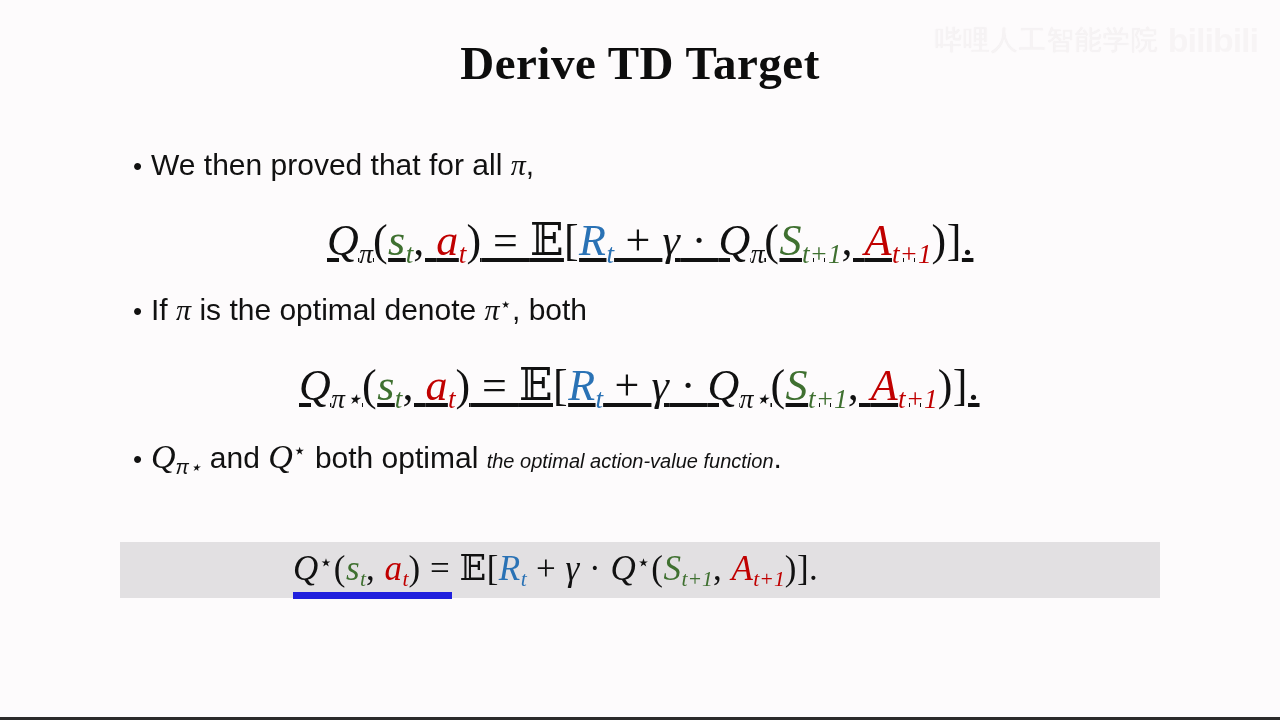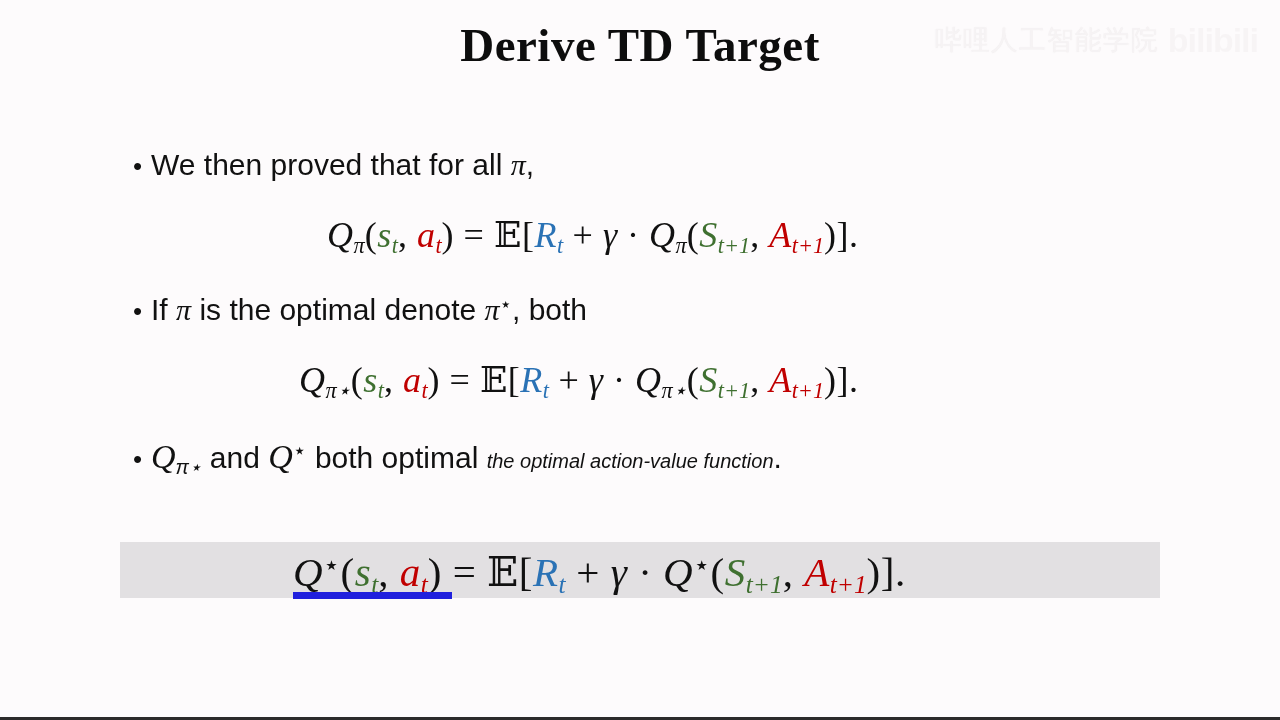--- a/index.html
+++ b/index.html
@@ -19,21 +19,21 @@
     position: relative;
     width: 1280px;
     height: 720px;
     background: #fdfbfc;
     box-sizing: border-box;
   }
 
   
   .title {
     position: absolute;
-    top: 18px;
+    top: 36px;
     left: 0;
     width: 1280px;
     text-align: center;
     font-family: "Liberation Serif", "DejaVu Serif", serif;
     font-weight: bold;
     font-size: 47px;
     letter-spacing: 0.5px;
     color: #0d0d0d;
     white-space: nowrap;
   }
@@ -104,24 +104,25 @@
   .math {
     font-family: "Liberation Serif", "DejaVu Serif", serif;
     font-style: italic;
     white-space: nowrap;
     color: #111111;
   }
   .eq {
     position: absolute;
     font-family: "Liberation Serif", "DejaVu Serif", serif;
     font-style: italic;
-    font-size: 36px;
+    font-size: 44px;
     color: #111111;
     white-space: nowrap;
     letter-spacing: 0.5px;
+    text-decoration: underline;
   }
   sub.sb {
     font-size: 0.62em;
     font-style: italic;
     vertical-align: -0.28em;
     letter-spacing: 0;
   }
   .star {
     font-style: normal;
     font-size: 0.66em;
@@ -160,21 +161,21 @@
     font-size: 29px;
     color: #111111;
     white-space: nowrap;
   }
   .identity-eq {
     position: absolute;
     left: 293px;
     top: 548px;
     font-family: "Liberation Serif", "DejaVu Serif", serif;
     font-style: italic;
-    font-size: 41px;
+    font-size: 35px;
     color: #111111;
     white-space: nowrap;
     letter-spacing: 0.5px;
   }
   .blue-underline {
     position: absolute;
     left: 293px;
     top: 592px;
     width: 159px;
     height: 7px;

